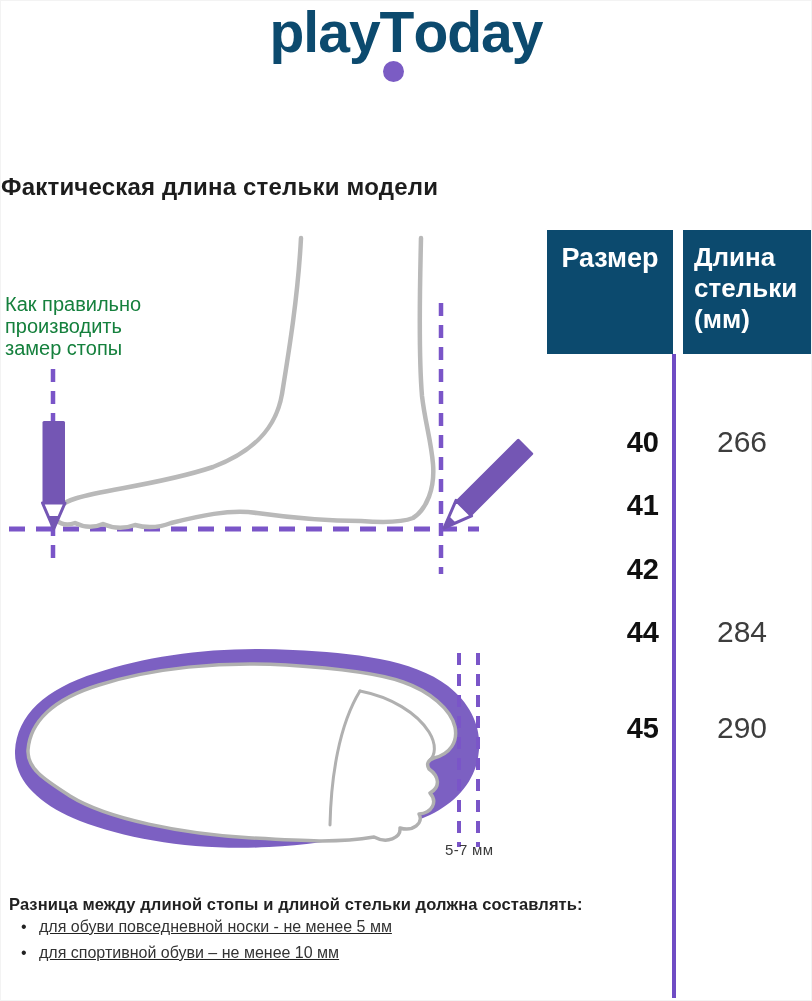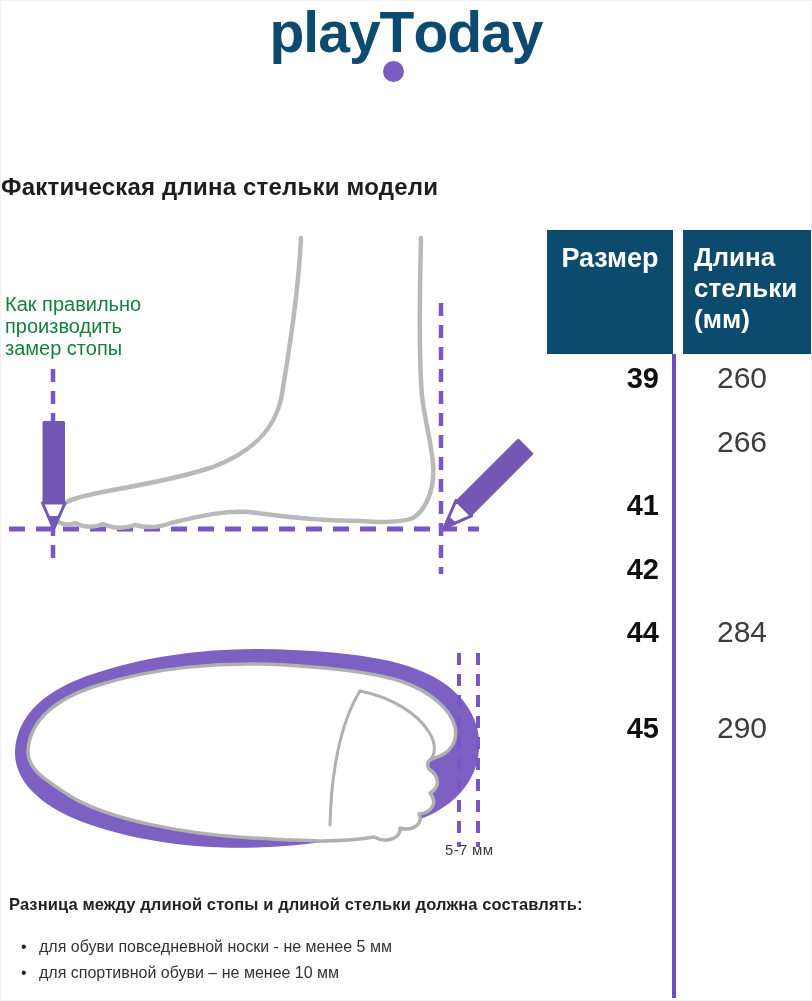--- a/index.html
+++ b/index.html
@@ -48,21 +48,21 @@
     position:absolute;left:0;top:0;width:112px;text-align:right;
     font-size:29px;font-weight:700;color:#101010;
   }
   .cell-len{
     position:absolute;left:136px;top:0;width:118px;text-align:center;
     font-size:30px;font-weight:400;color:#3d3d3d;
   }
   
   .footer{position:absolute;left:8px;top:894px;width:640px;z-index:3;color:#222;}
   .footer-heading{font-size:16.5px;font-weight:700;letter-spacing:.1px;}
-  .footer-list{margin:20px 0 0 0;padding:0;list-style:none;}
+  .footer-list{margin:0 0 0 0;padding:0;list-style:none;text-decoration:underline;}
   .footer-list li{
     position:relative;font-size:16px;color:#333;line-height:26px;padding-left:30px;font-weight:400;
   }
   .footer-list li::before{
     content:"•";position:absolute;left:12px;top:0;color:#222;font-size:16px;
   }
 </style>
 </head>
 <body>
 
@@ -150,25 +150,22 @@
   <div class="sole-label">5-7 мм</div>
 
   <div class="hdr hdr-size">Размер</div>
   <div class="hdr hdr-len">
     <div>Длина</div>
     <div>стельки</div>
     <div>(мм)</div>
   </div>
   <div class="divider"></div>
 
-  <div class="row" style="top:358px">
-    <span class="cell-size">39</span>
-    <span class="cell-len">260</span>
-  </div>
   <div class="row" style="top:422px">
+    <span class="cell-size">40</span>
     <span class="cell-len">266</span>
   </div>
   <div class="row" style="top:485px">
     <span class="cell-size">41</span>
   </div>
   <div class="row" style="top:549px">
     <span class="cell-size">42</span>
   </div>
   <div class="row" style="top:612px">
     <span class="cell-size">44</span>

